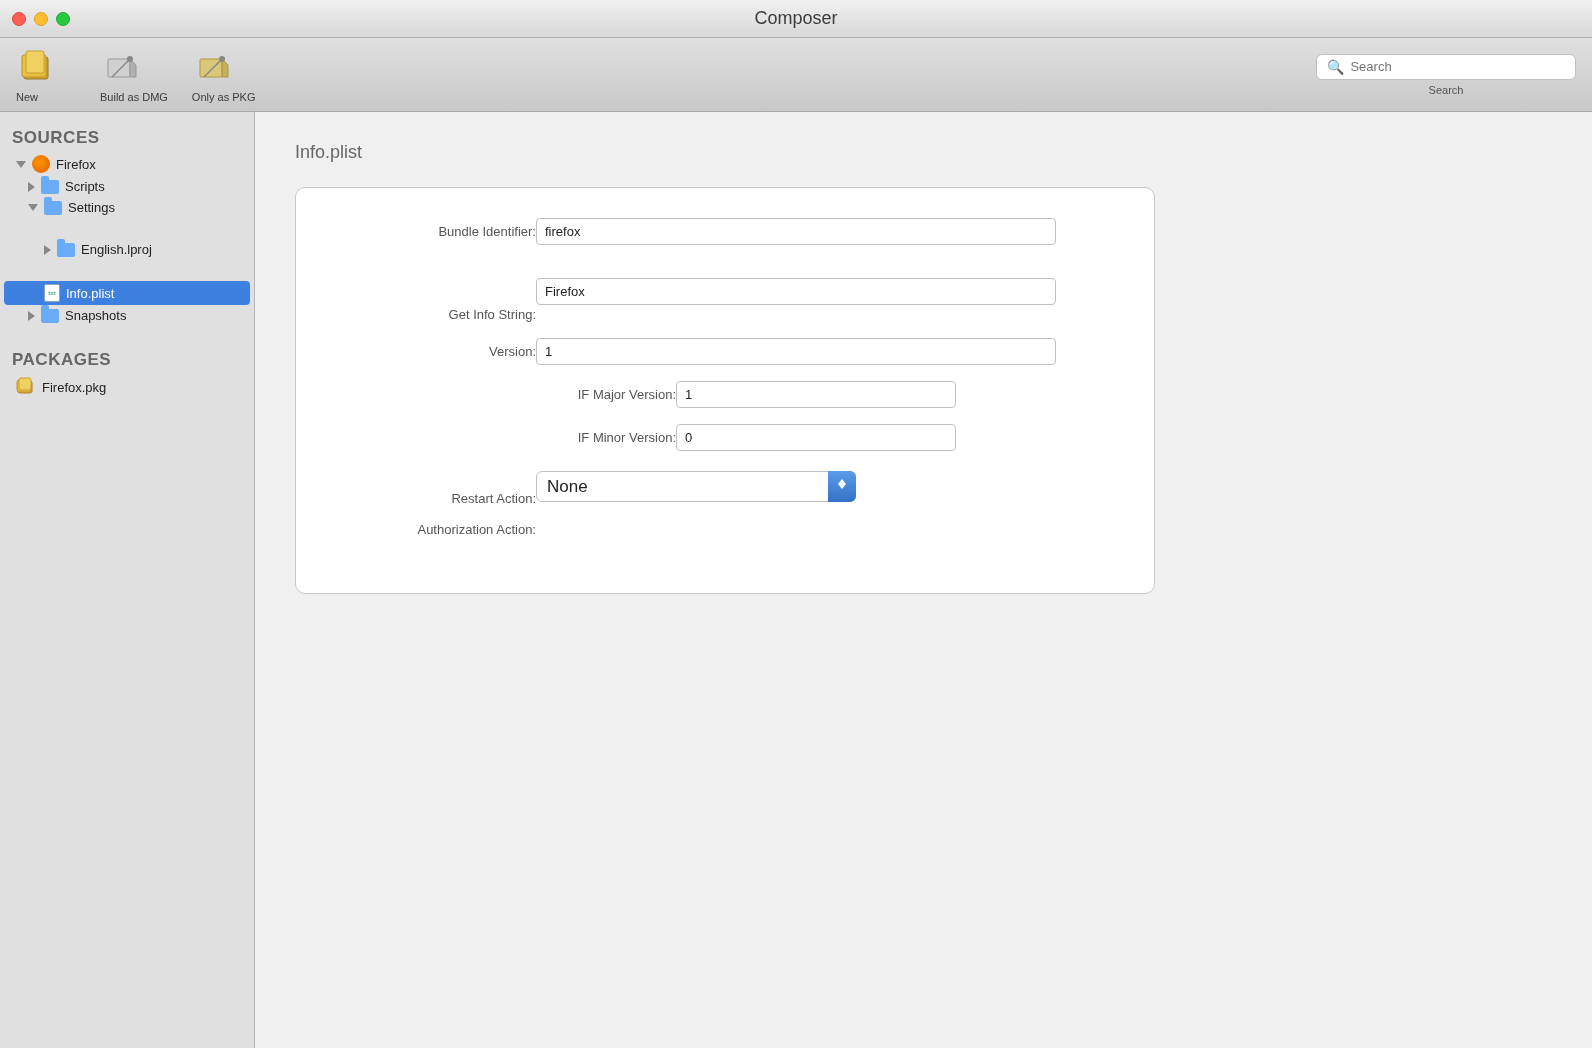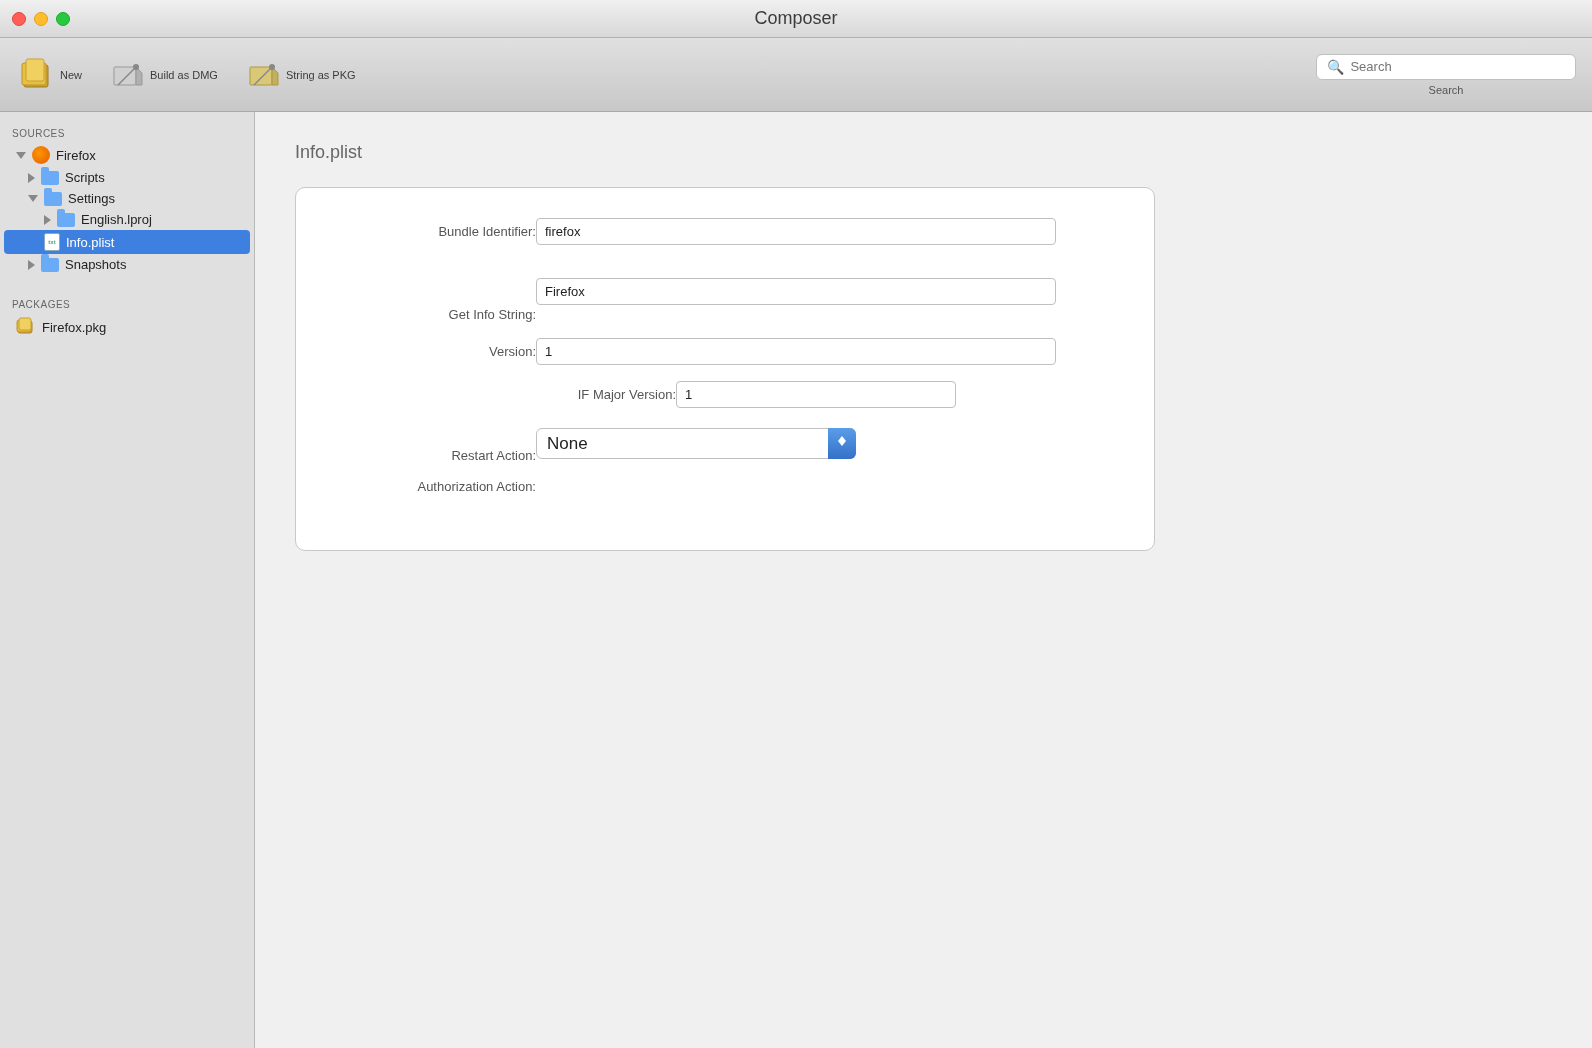--- a/index.html
+++ b/index.html
@@ -50,22 +50,22 @@
       background: linear-gradient(to bottom, #e0e0e0, #c8c8c8);
       height: 74px;
       display: flex;
       align-items: center;
       padding: 0 16px;
       border-bottom: 1px solid #aaaaaa;
       gap: 24px;
     }
     .toolbar-btn {
       display: flex;
-      flex-direction: row;
-      align-items: center;
+      flex-direction: column;
+      align-items: flex-start;
       gap: 4px;
       cursor: pointer;
       min-width: 60px;
     }
     .toolbar-btn .icon-wrap {
       width: 40px;
       height: 40px;
       display: flex;
       align-items: center;
       justify-content: center;
@@ -107,22 +107,22 @@
     
     .sidebar {
       width: 255px;
       background: #e0e0e0;
       border-right: 1px solid #b8b8b8;
       padding-top: 8px;
       flex-shrink: 0;
       overflow-y: auto;
     }
     .sidebar-section-label {
-      font-size: 10px;
-      font-weight: 400;
+      font-size: 17px;
+      font-weight: 700;
       color: #666;
       padding: 8px 12px 4px 12px;
       text-transform: uppercase;
       letter-spacing: 0.5px;
     }
     .sidebar-item {
       display: flex;
       align-items: center;
       gap: 6px;
       padding: 3px 12px 3px 16px;
@@ -131,21 +131,21 @@
       font-size: 13px;
     }
     .sidebar-item.selected {
       background: #3d80e0;
       color: white;
       border-radius: 4px;
       margin: 0 4px;
       padding: 3px 8px 3px 12px;
     }
     .sidebar-item.indent-1 { padding-left: 28px; }
-    .sidebar-item.indent-2 { padding-left: 44px; }
+    .sidebar-item.indent-2 { padding-left: 44px; margin-top: 21px; }
     .sidebar-item.selected.indent-2 { padding-left: 40px; }
     .triangle {
       width: 0; height: 0;
       border-top: 5px solid transparent;
       border-bottom: 5px solid transparent;
       border-left: 7px solid #888;
       display: inline-block;
       flex-shrink: 0;
     }
     .triangle.open {
@@ -336,21 +336,21 @@
 
   <div class="toolbar-btn">
     <div class="icon-wrap">
       <svg width="36" height="36" viewBox="0 0 36 36">
         <rect x="6" y="10" width="22" height="18" rx="1" fill="#d8c878" stroke="#b09840" stroke-width="1"></rect>
         <polygon points="28,10 34,16 34,28 28,28" fill="#c0b060" stroke="#b09840" stroke-width="1"></polygon>
         <line x1="10" y1="28" x2="28" y2="10" stroke="#888" stroke-width="1.5"></line>
         <circle cx="28" cy="10" r="3" fill="#888"></circle>
       </svg>
     </div>
-    <span class="btn-label">String as PKG</span>
+    <span class="btn-label">Only as PKG</span>
   </div>
 
   <div class="toolbar-spacer"></div>
 
   <div style="display:flex;flex-direction:column;align-items:center;gap:4px;">
     <div class="search-box">
       <span class="search-icon-glyph">🔍</span>
       <input class="search-input" type="text" placeholder="Search" style="">
     </div>
     <span style="font-size:11px;color:#555;">Search</span>
@@ -430,20 +430,24 @@
       <div class="form-row">
         <span class="form-label" style="width:200px;">Version:</span>
         <input class="form-input row-version" type="text" value="1" style="">
       </div>
 
       <div class="form-row">
         <span class="form-label" style="width:340px;">IF Major Version:</span>
         <input class="form-input row-if-major" type="text" value="1" style="">
       </div>
 
+      <div class="form-row">
+        <span class="form-label" style="width:340px;">IF Minor Version:</span>
+        <input class="form-input row-if-minor" type="text" value="0" style="">
+      </div>
 
       <div class="form-row">
         <span class="form-label" style="width:200px;margin-top:24px;">Restart Action:</span>
         <div class="select-wrapper">
           <select class="form-select">
             <option>None</option>
             <option>Logout</option>
             <option>Restart</option>
             <option>Shutdown</option>
           </select>

